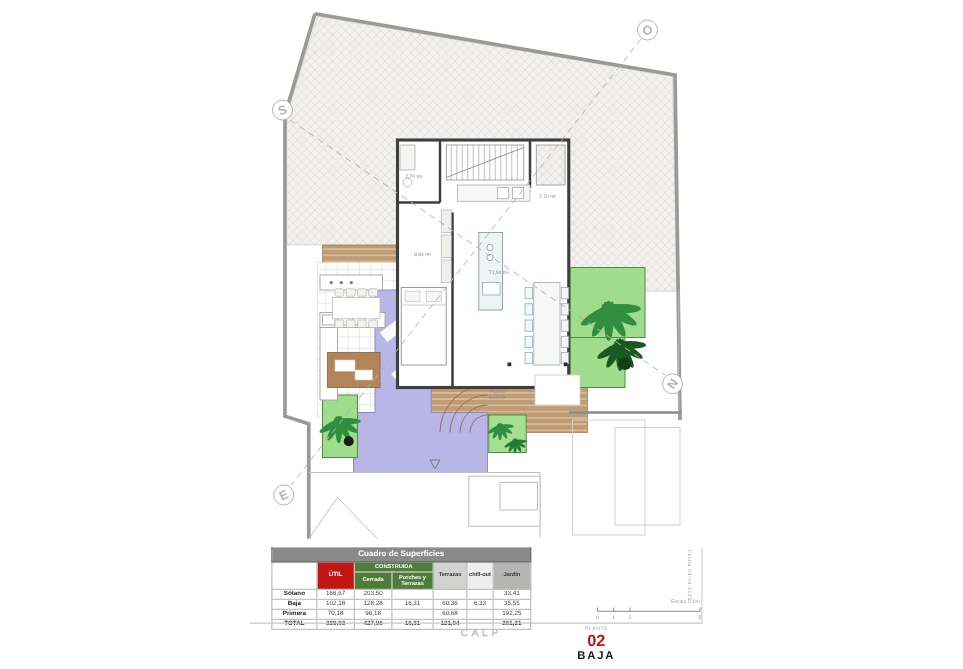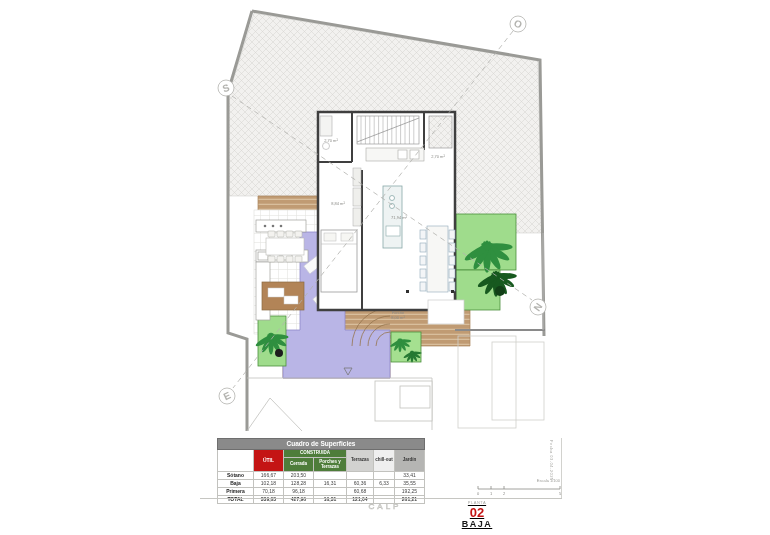--- a/index.html
+++ b/index.html
@@ -21,21 +21,21 @@
   .sup-table .rowlbl{font-weight:bold;color:#222;}
   .sup-table .total td{border-top:1px solid #666;font-weight:bold;}
   
   .divider-h{position:absolute;left:200px;top:498px;width:362px;height:1px;background:#c6c6c2;}
   .divider-v{position:absolute;left:561px;top:438px;width:1px;height:60px;background:#d2d2ce;}
   .proj-title{position:absolute;left:275px;top:501px;width:220px;text-align:center;}
   .proj-title .big{font-size:17px;font-weight:bold;letter-spacing:2px;color:#fdfdfd;
                    -webkit-text-stroke:0.8px #b9b9b5;line-height:1;}
   .proj-title .sub{font-size:8px;font-weight:normal;letter-spacing:3px;color:#fdfdfd;
                    -webkit-text-stroke:0.6px #c2c2be;line-height:1.4;}
-  .sheet-block{position:absolute;left:452px;top:501px;width:50px;text-align:center;line-height:1;text-decoration:underline;}
+  .sheet-block{position:absolute;left:452px;top:501px;width:50px;text-align:center;line-height:1;}
   .sheet-block .lab{font-size:4px;color:#a6a6a2;letter-spacing:.5px;}
   .sheet-block .num{font-size:13px;font-weight:bold;color:#c41414;margin-top:1px;}
   .sheet-block .nam{font-size:9px;font-weight:bold;color:#161616;letter-spacing:1.5px;margin-top:1px;}
   .scalebar{position:absolute;left:476px;top:476px;}
   .date-vert{position:absolute;left:549px;top:440px;height:56px;writing-mode:vertical-rl;
              font-size:4px;color:#a6a6a2;letter-spacing:.5px;}
 </style>
 </head>
 <body>
 

